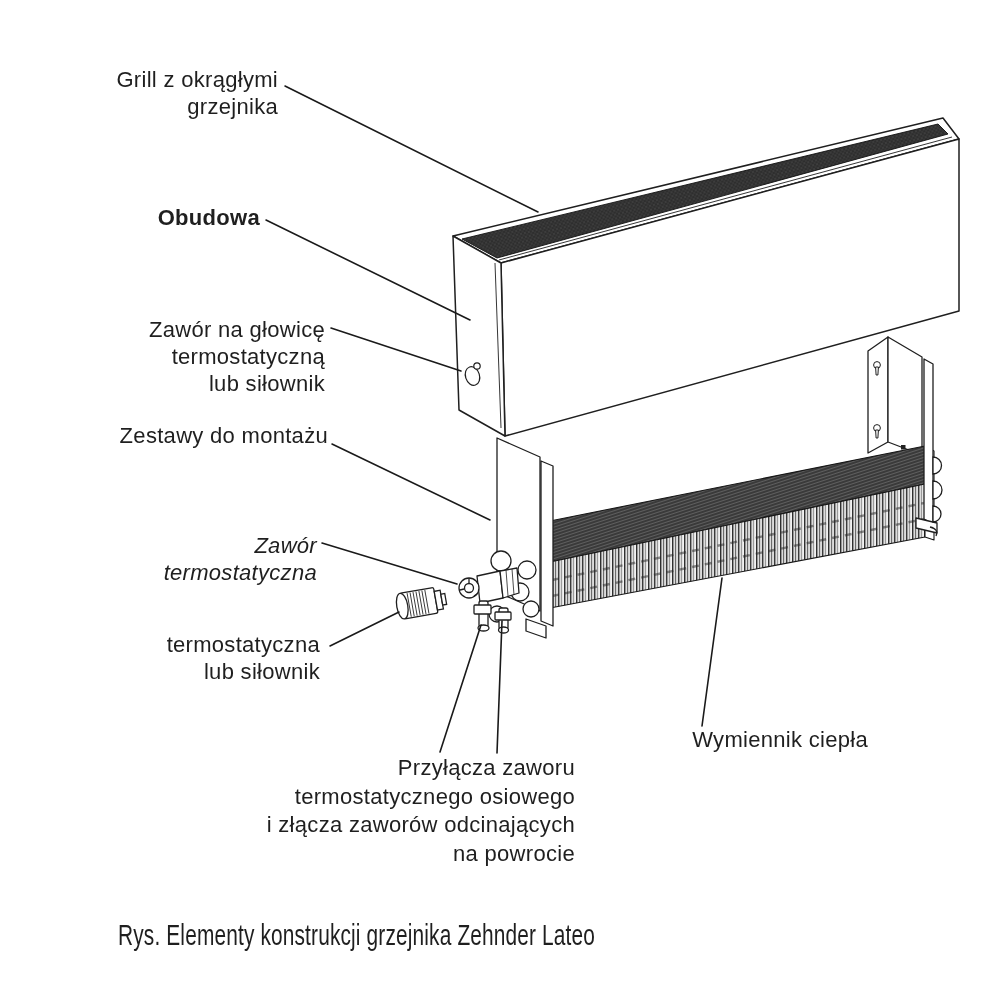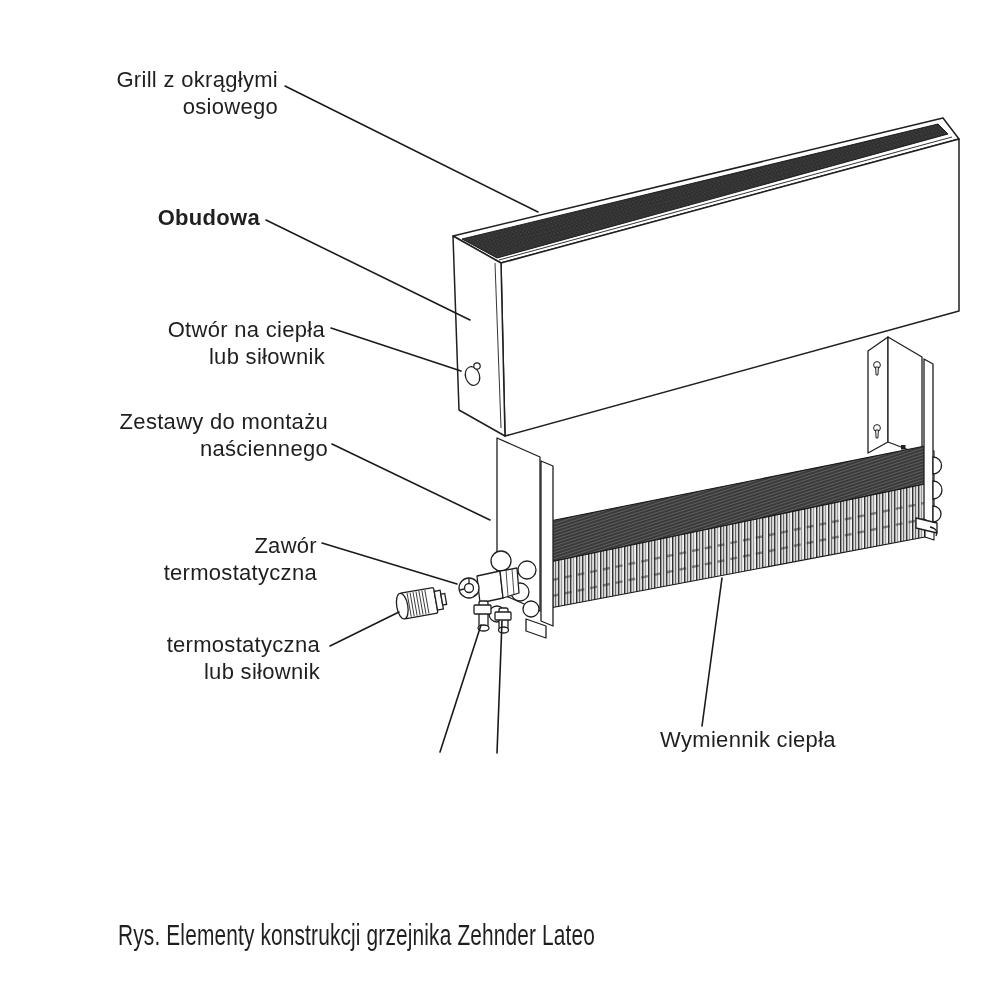--- a/index.html
+++ b/index.html
@@ -2,21 +2,21 @@
 <html><head>
 <meta charset="utf-8">
 <style>
   html,body{margin:0;padding:0;background:#ffffff;}
   body{width:1000px;height:1000px;position:relative;overflow:hidden;
        font-family:"Liberation Sans",sans-serif;color:#1f1f1f;}
   .stage{position:absolute;left:0;top:0;width:1000px;height:857px;}
   svg{position:absolute;left:0;top:0;}
   .lbl{position:absolute;font-size:22px;line-height:27px;letter-spacing:0.3px;color:#1f1f1f;}
   .r{text-align:right;}
-  .l{text-align:center;}
+  .l{text-align:right;}
   .lbl span{display:block;}
   .caption{position:absolute;left:118px;top:919px;font-size:29px;letter-spacing:0.2px;
            transform:scaleX(0.72);transform-origin:left top;white-space:nowrap;color:#1f1f1f;}
 </style>
 </head>
 <body>
 
 <div class="stage">
 
   <svg width="1000" height="1000" viewBox="0 0 1000 1000">
@@ -150,47 +150,53 @@
       <line x1="322" y1="543" x2="457" y2="584"></line>
       <line x1="330" y1="646" x2="399" y2="612"></line>
       <line x1="440" y1="752" x2="481" y2="625"></line>
       <line x1="497" y1="753" x2="502" y2="621"></line>
       <line x1="702" y1="726" x2="722" y2="578"></line>
     </g>
   </svg>
 
   <div class="lbl r" style="left:60px;top:66px;width:218px;">
     <span>Grill z okrągłymi</span>
-    <span>osiowego</span>
+    <span>grzejnika</span>
   </div>
 
   <div class="lbl r" style="left:60px;top:204px;width:200px;font-weight:bold;">
     <span>Obudowa</span>
   </div>
 
   <div class="lbl r" style="left:80px;top:316px;width:245px;">
-    <span>Otwór na ciepła</span>
+    <span>Zawór na głowicę</span>
+    <span>termostatyczną</span>
     <span>lub siłownik</span>
   </div>
 
-  <div class="lbl r" style="left:80px;top:408px;width:248px;">
+  <div class="lbl r" style="left:80px;top:422px;width:248px;">
     <span>Zestawy do montażu</span>
-    <span>naściennego</span>
-  </div>
-
-  <div class="lbl r" style="left:80px;top:532px;width:237px;">
+  </div>
+
+  <div class="lbl r" style="left:80px;top:532px;width:237px;font-style:italic;">
     <span>Zawór</span>
     <span>termostatyczna</span>
   </div>
 
   <div class="lbl r" style="left:80px;top:631px;width:240px;">
     <span>termostatyczna</span>
     <span>lub siłownik</span>
   </div>
 
+  <div class="lbl l" style="left:215px;top:754px;width:360px;line-height:28.5px;">
+    <span>Przyłącza zaworu</span>
+    <span>termostatycznego osiowego</span>
+    <span>i złącza zaworów odcinających</span>
+    <span>na powrocie</span>
+  </div>
 
   <div class="lbl l" style="left:628px;top:726px;width:240px;">
     <span>Wymiennik ciepła</span>
   </div>
 
   <div class="caption">Rys. Elementy konstrukcji grzejnika Zehnder Lateo</div>
 
 </div>
 
 </body></html>

